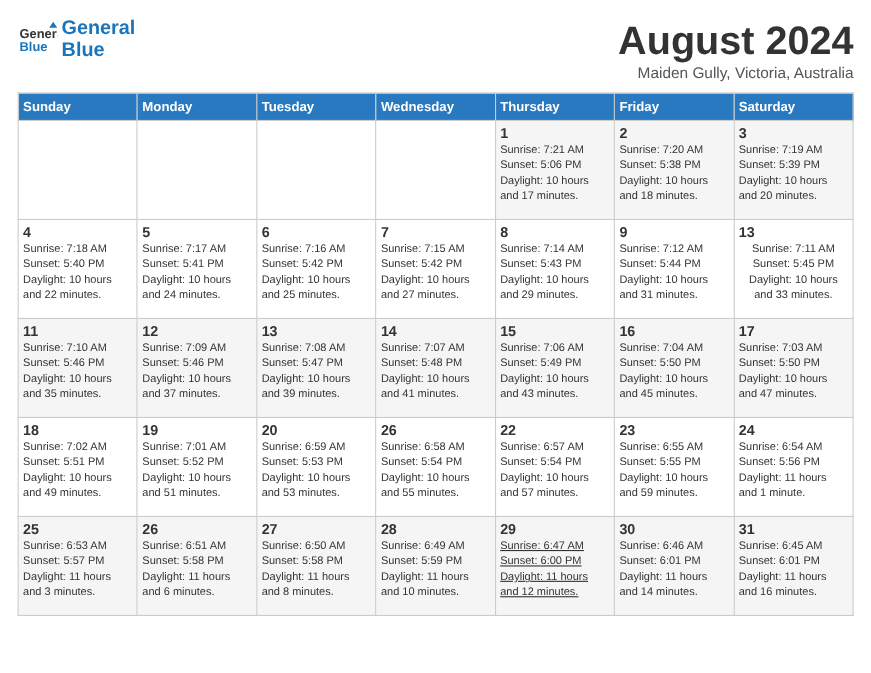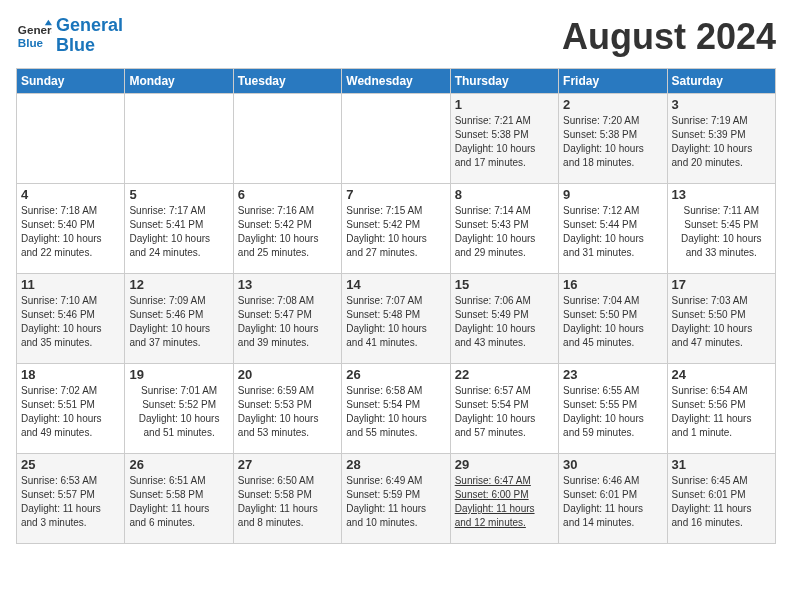--- a/index.html
+++ b/index.html
@@ -100,20 +100,21 @@
     </svg>
     <div>
       <div class="logo-text">
         <span>General</span><br>
         <span style="color:#1a75bb">Blue</span>
       </div>
     </div>
   </div>
   <div class="title-block">
     <div class="month-title">August 2024</div>
+    <div class="location">Maiden Gully, Victoria, Australia</div>
   </div>
 </div>
 
 <table>
   <thead>
     <tr>
     <th>Sunday</th>
         <th>Monday</th>
         <th>Tuesday</th>
         <th>Wednesday</th>
@@ -124,21 +125,21 @@
   </thead>
   <tbody id="calendar-body">
   <tr>
         <td class="empty-cell"></td>
         <td class="empty-cell"></td>
         <td class="empty-cell"></td>
         <td class="empty-cell"></td>
         <td>
           <span class="day-num">1</span>
           <div class="day-info" style="white-space: pre-line;">Sunrise: 7:21 AM
-Sunset: 5:38 PM
+Sunset: 5:06 PM
 Daylight: 10 hours
 and 17 minutes.</div>
         </td>
         <td>
           <span class="day-num">2</span>
           <div class="day-info" style="white-space: pre-line;">Sunrise: 7:20 AM
 Sunset: 5:38 PM
 Daylight: 10 hours
 and 18 minutes.</div>
         </td>
@@ -255,21 +256,21 @@
       <tr>
         <td>
           <span class="day-num">18</span>
           <div class="day-info" style="white-space: pre-line;">Sunrise: 7:02 AM
 Sunset: 5:51 PM
 Daylight: 10 hours
 and 49 minutes.</div>
         </td>
         <td>
           <span class="day-num">19</span>
-          <div class="day-info" style="white-space: pre-line; text-align: center;">Sunrise: 7:01 AM
+          <div class="day-info" style="white-space: pre-line;">Sunrise: 7:01 AM
 Sunset: 5:52 PM
 Daylight: 10 hours
 and 51 minutes.</div>
         </td>
         <td>
           <span class="day-num">20</span>
           <div class="day-info" style="white-space: pre-line;">Sunrise: 6:59 AM
 Sunset: 5:53 PM
 Daylight: 10 hours
 and 53 minutes.</div>

